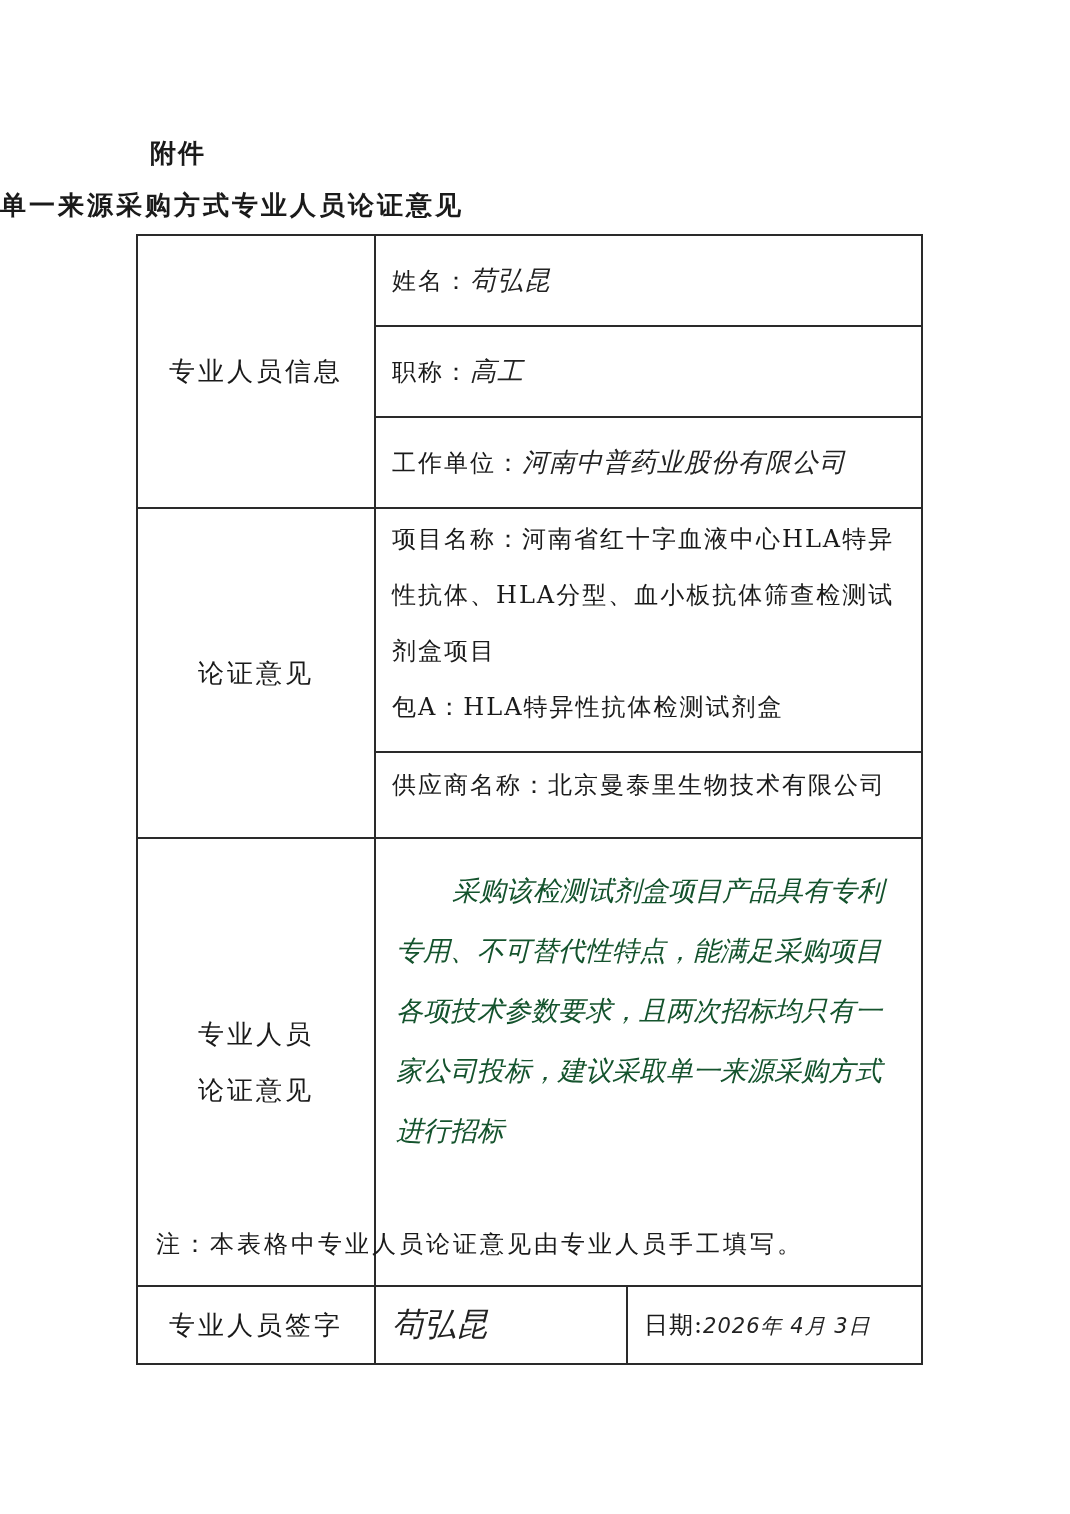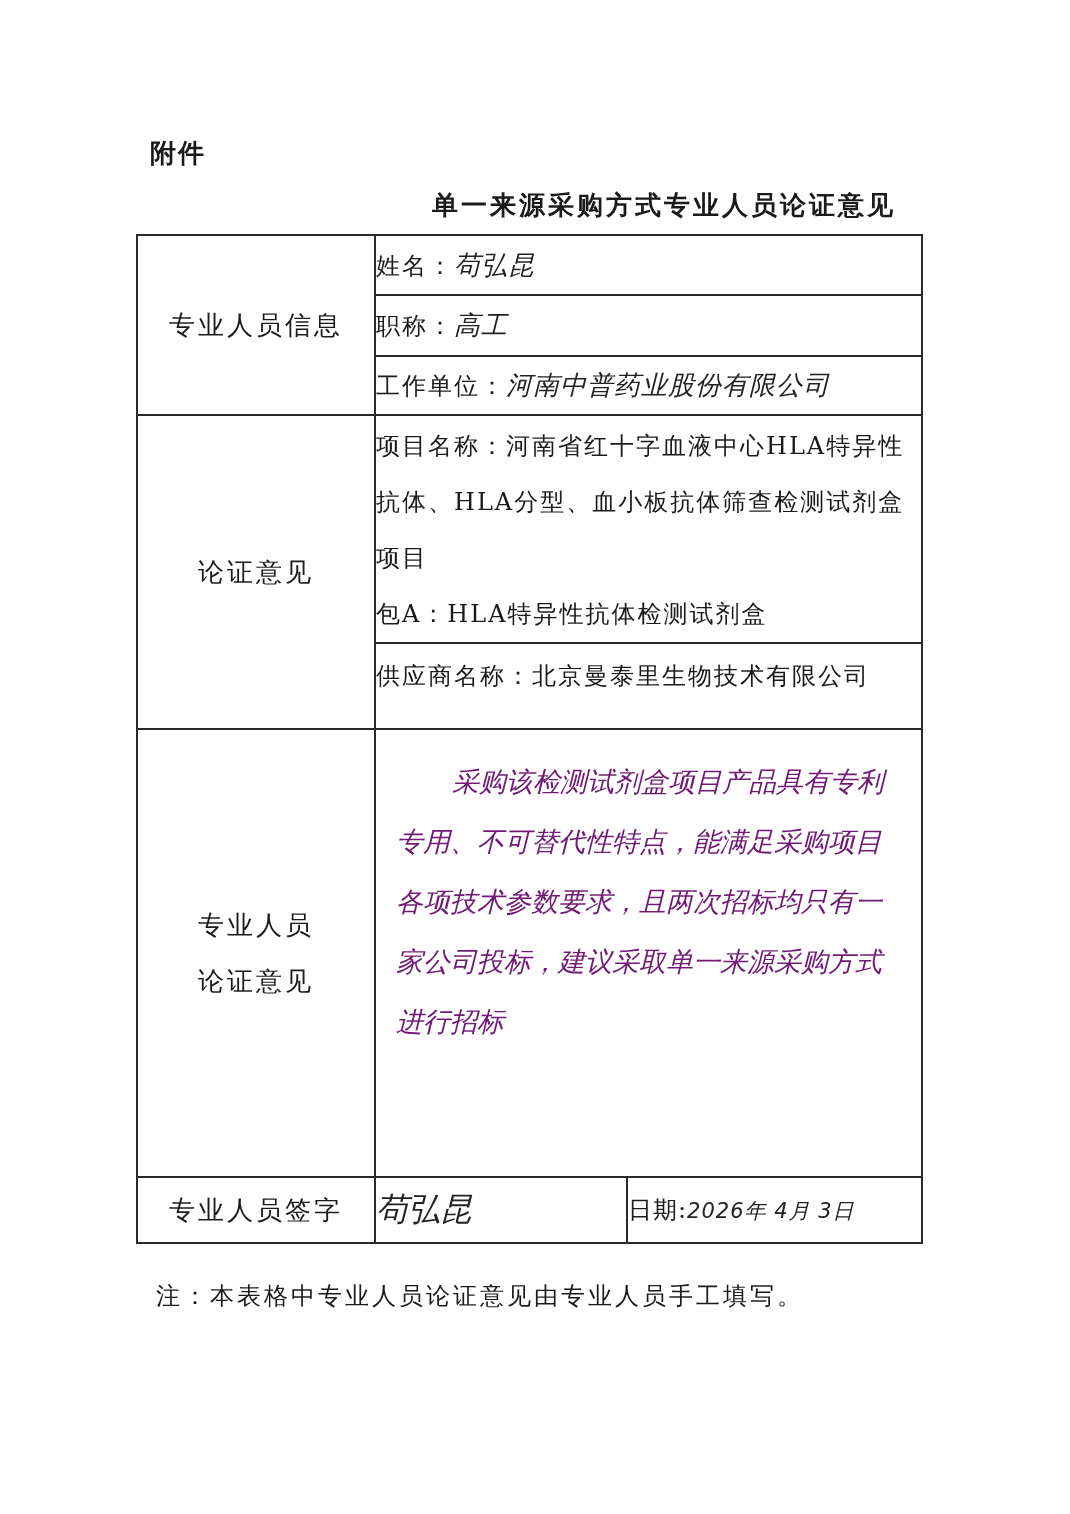--- a/index.html
+++ b/index.html
@@ -1,32 +1,32 @@
 <!DOCTYPE html>
 <html><head>
 <meta charset="utf-8">
 <style>
   html, body { margin: 0; padding: 0; background: #ffffff; }
   body { width: 1070px; height: 1514px; position: relative; overflow: hidden;
          font-family: "DejaVu Serif", "Liberation Serif", serif; color: #1a1a1a; }
   .attach { position: absolute; left: 150px; top: 136px; font-size: 26px; letter-spacing: 2px; font-weight: bold; }
-  .title { position: absolute; left: 0; width: 896px; top: 188px; text-align: right;
+  .title { position: absolute; left: 0; width: 896px; top: 188px; text-align: left;
            font-size: 26px; font-weight: bold; letter-spacing: 3px; }
   table.form { position: absolute; left: 136px; top: 234px; width: 785px;
                border-collapse: collapse; table-layout: fixed; }
-  table.form td { border: 2px solid #2a2a2a; vertical-align: middle; padding: 0; }
+  table.form td { border: 2px solid #2a2a2a; vertical-align: middle; padding: 16px; }
   .lab { text-align: center; font-size: 26px; letter-spacing: 3px; }
   .cell { padding: 0 8px 0 10px; font-size: 24px; letter-spacing: 2px; line-height: 56px; }
   .hw { font-family: "DejaVu Sans", "Liberation Sans", sans-serif; font-style: italic;
         color: #222; font-size: 26px; letter-spacing: 1px; }
   .opinion { vertical-align: top !important; padding: 22px 18px 0 20px !important;
              font-size: 27px; line-height: 60px; font-style: italic;
-             font-family: "DejaVu Sans", "Liberation Sans", sans-serif; color: #701a75; }
+             font-family: "DejaVu Sans", "Liberation Sans", sans-serif; color: #14532d; }
   .opinion .indent { display: inline-block; width: 56px; }
-  .note { position: absolute; left: 156px; top: 1280px; font-size: 24px; letter-spacing: 3px; }
+  .note { position: absolute; left: 156px; top: 1228px; font-size: 24px; letter-spacing: 3px; }
   .sig { font-family: "DejaVu Sans", "Liberation Sans", sans-serif; font-style: italic;
          font-size: 32px; padding-left: 14px; color: #222; }
   .date { font-size: 24px; padding-left: 12px; letter-spacing: 1px; }
 </style>
 </head>
 <body>
 
 <div class="attach">附件</div>
 <div class="title">单一来源采购方式专业人员论证意见</div>
 

